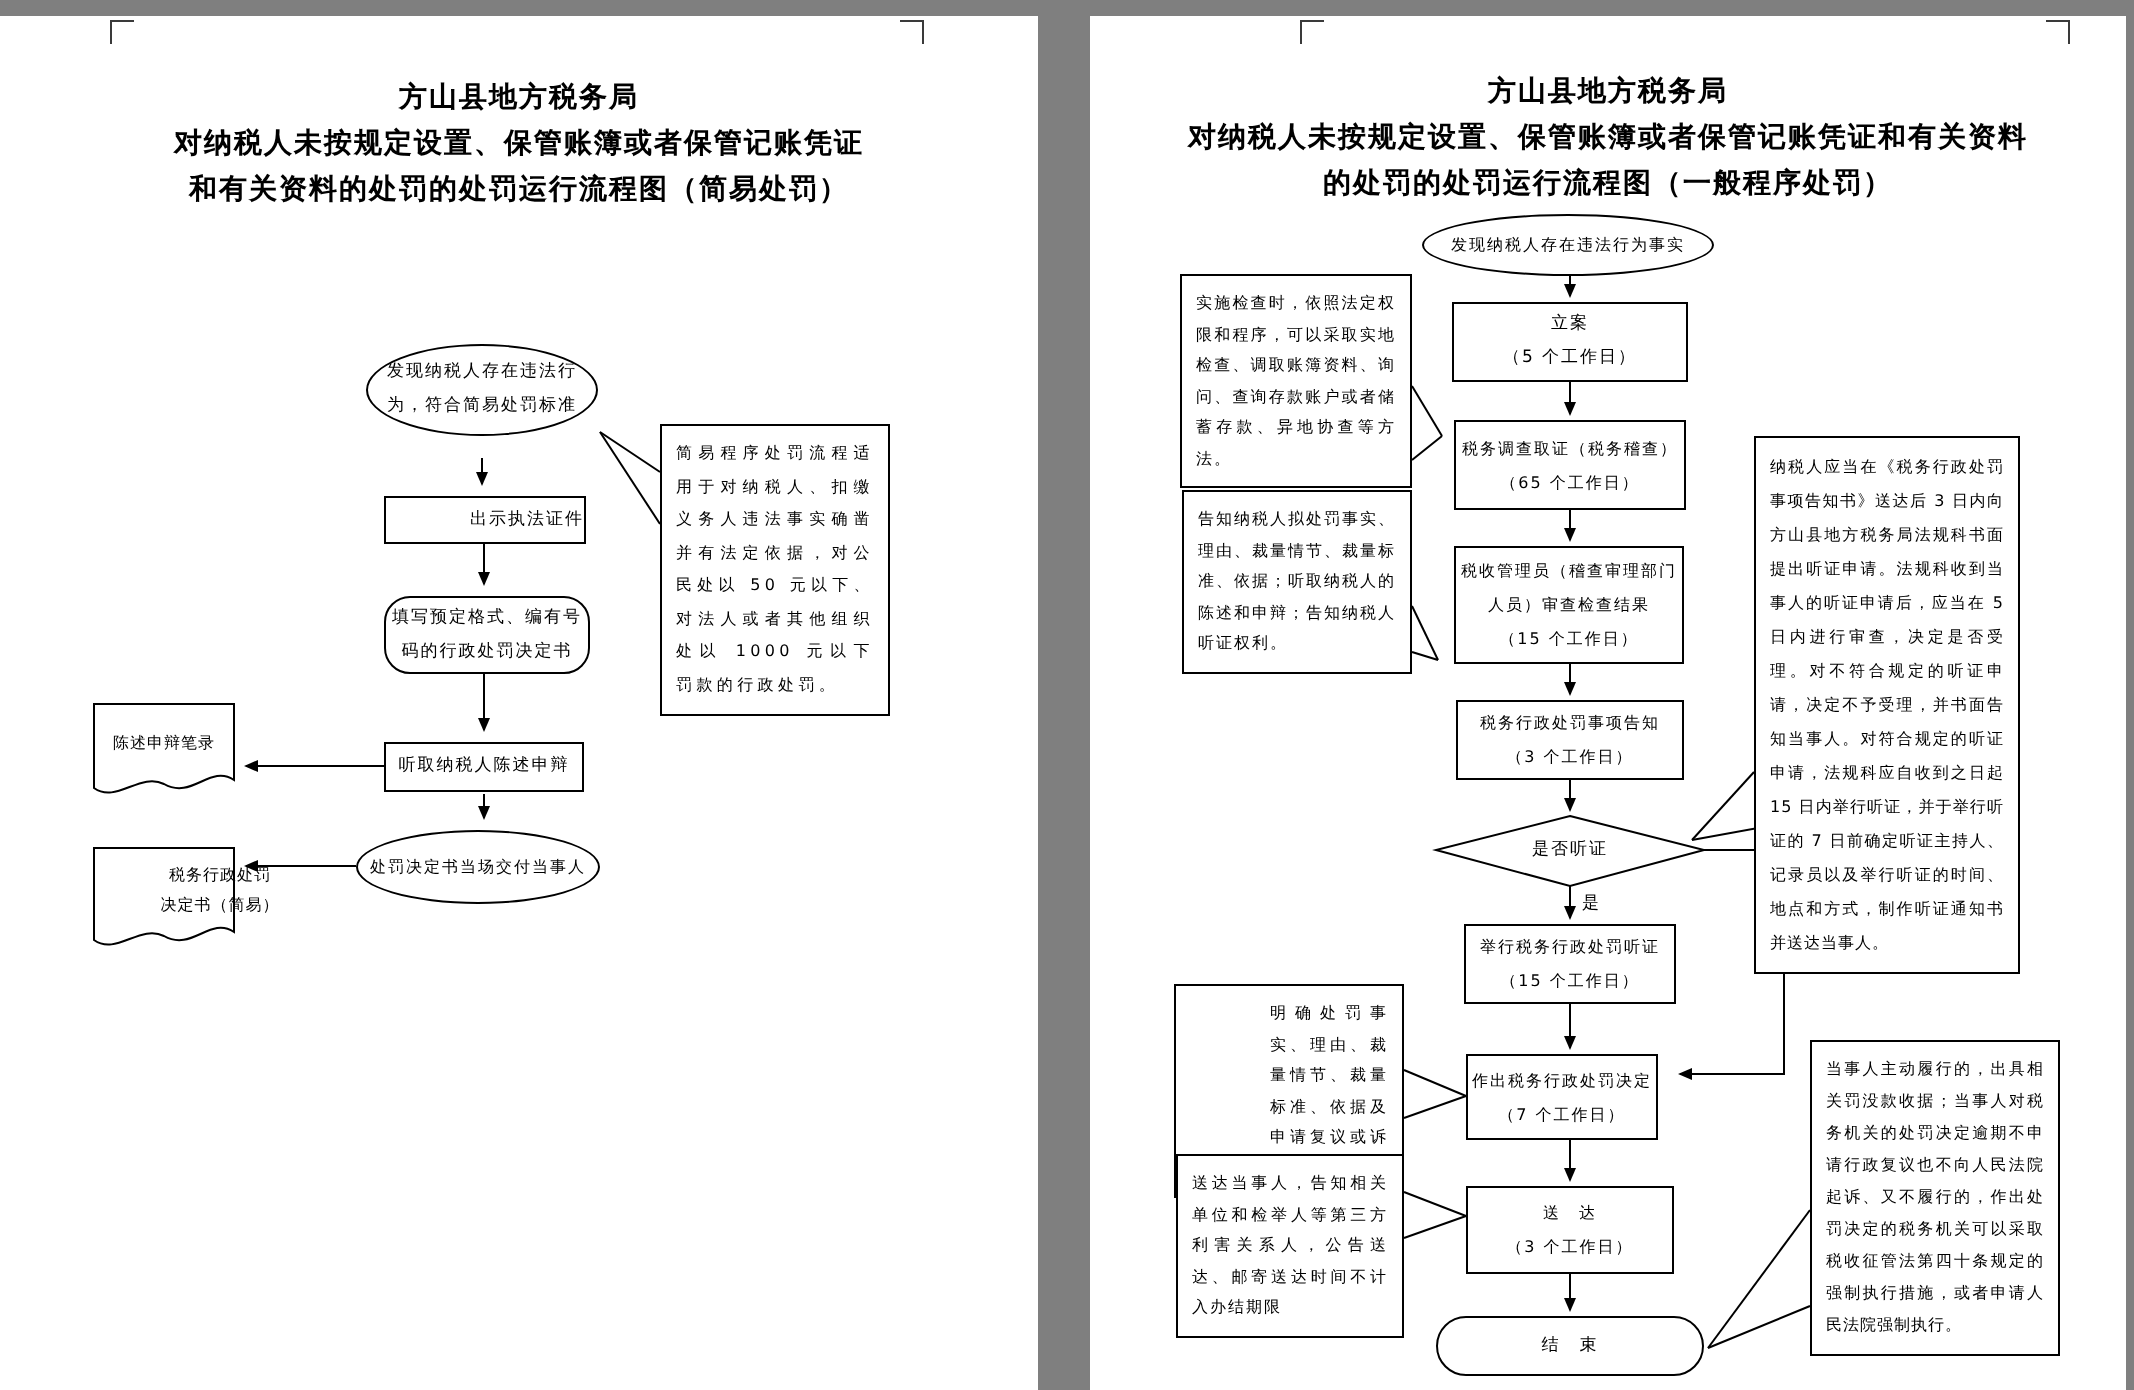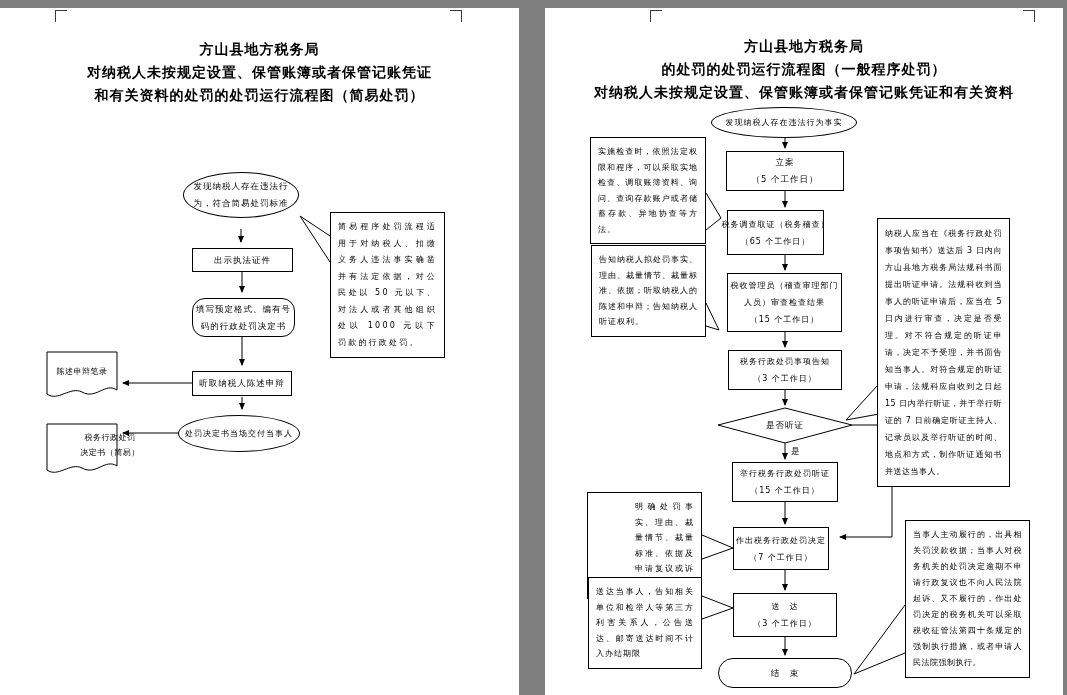--- a/index.html
+++ b/index.html
@@ -68,21 +68,21 @@
       <path d="M47,344 H117 V382 C105,374 96,392 82,384 C70,378 58,394 47,386 Z" fill="#fff"></path>
       <path d="M47,416 H117 V458 C105,450 96,468 82,460 C70,454 58,470 47,462 Z" fill="#fff"></path>
     </g>
   </svg>
 
   <div class="node oval" style="left:183px;top:164px;width:116px;height:46px;">
     <span>发现纳税人存在违法行</span>
     <span>为，符合简易处罚标准</span>
   </div>
 
-  <div class="node" style="left:192px;top:240px;width:101px;height:24px;">
+  <div class="node" style="left:192px;top:240px;width:101px;height:24px;align-items:flex-end;">
     <span>出示执法证件</span>
   </div>
 
   <div class="node" style="left:192px;top:290px;width:103px;height:39px;border-radius:13px;">
     <span>填写预定格式、编有号</span>
     <span>码的行政处罚决定书</span>
   </div>
 
   <div class="node" style="left:192px;top:363px;width:100px;height:25px;">
     <span>听取纳税人陈述申辩</span>
@@ -103,22 +103,22 @@
 
   <div class="note" style="left:330px;top:204px;width:115px;min-height:140px;letter-spacing:2.2px;line-height:16.5px;">简易程序处罚流程适用于对纳税人、扣缴义务人违法事实确凿并有法定依据，对公民处以 50 元以下、对法人或者其他组织处以 1000 元以下罚款的行政处罚。</div>
 </div>
 
 <div class="page page-right">
   <div class="cmark tl" style="left:105px;top:2px;"></div>
   <div class="cmark tr" style="left:478px;top:2px;"></div>
 
   <div class="doc-title" style="top:27px;">
     <span>方山县地方税务局</span>
+    <span>对纳税人未按规定设置、保管账簿或者保管记账凭证和有关资料</span>
     <span>的处罚的处罚运行流程图（一般程序处罚）</span>
-    <span>对纳税人未按规定设置、保管账簿或者保管记账凭证和有关资料</span>
   </div>
 
   <svg class="overlay" width="518" height="687" viewBox="0 0 518 687">
     <defs>
       <marker id="ah2" markerWidth="8" markerHeight="8" refX="6" refY="3" orient="auto">
         <path d="M0,0 L7,3 L0,6 Z" fill="#000"></path>
       </marker>
     </defs>
     <g stroke="#000" stroke-width="1" fill="none">
       <path d="M240,129 L240,140" marker-end="url(#ah2)"></path>
@@ -152,21 +152,21 @@
 
   <div class="node oval" style="left:166px;top:99px;width:146px;height:31px;font-size:8px;">
     <span>发现纳税人存在违法行为事实</span>
   </div>
 
   <div class="node" style="left:181px;top:143px;width:118px;height:40px;">
     <span>立案</span>
     <span>（5 个工作日）</span>
   </div>
 
-  <div class="node" style="left:182px;top:202px;width:97px;height:45px;font-size:8px;">
+  <div class="node" style="left:182px;top:202px;width:116px;height:45px;font-size:8px;">
     <span>税务调查取证（税务稽查）</span>
     <span>（65 个工作日）</span>
   </div>
 
   <div class="node" style="left:182px;top:265px;width:115px;height:59px;font-size:8px;">
     <span>税收管理员（稽查审理部门</span>
     <span>人员）审查检查结果</span>
     <span>（15 个工作日）</span>
   </div>
 

